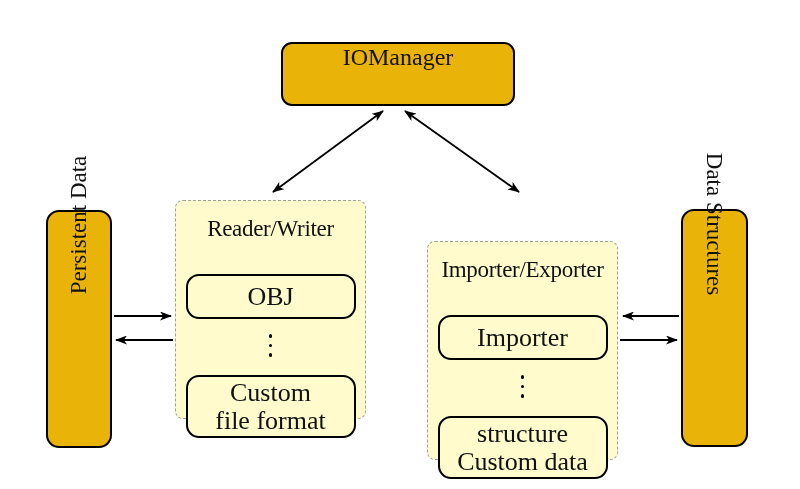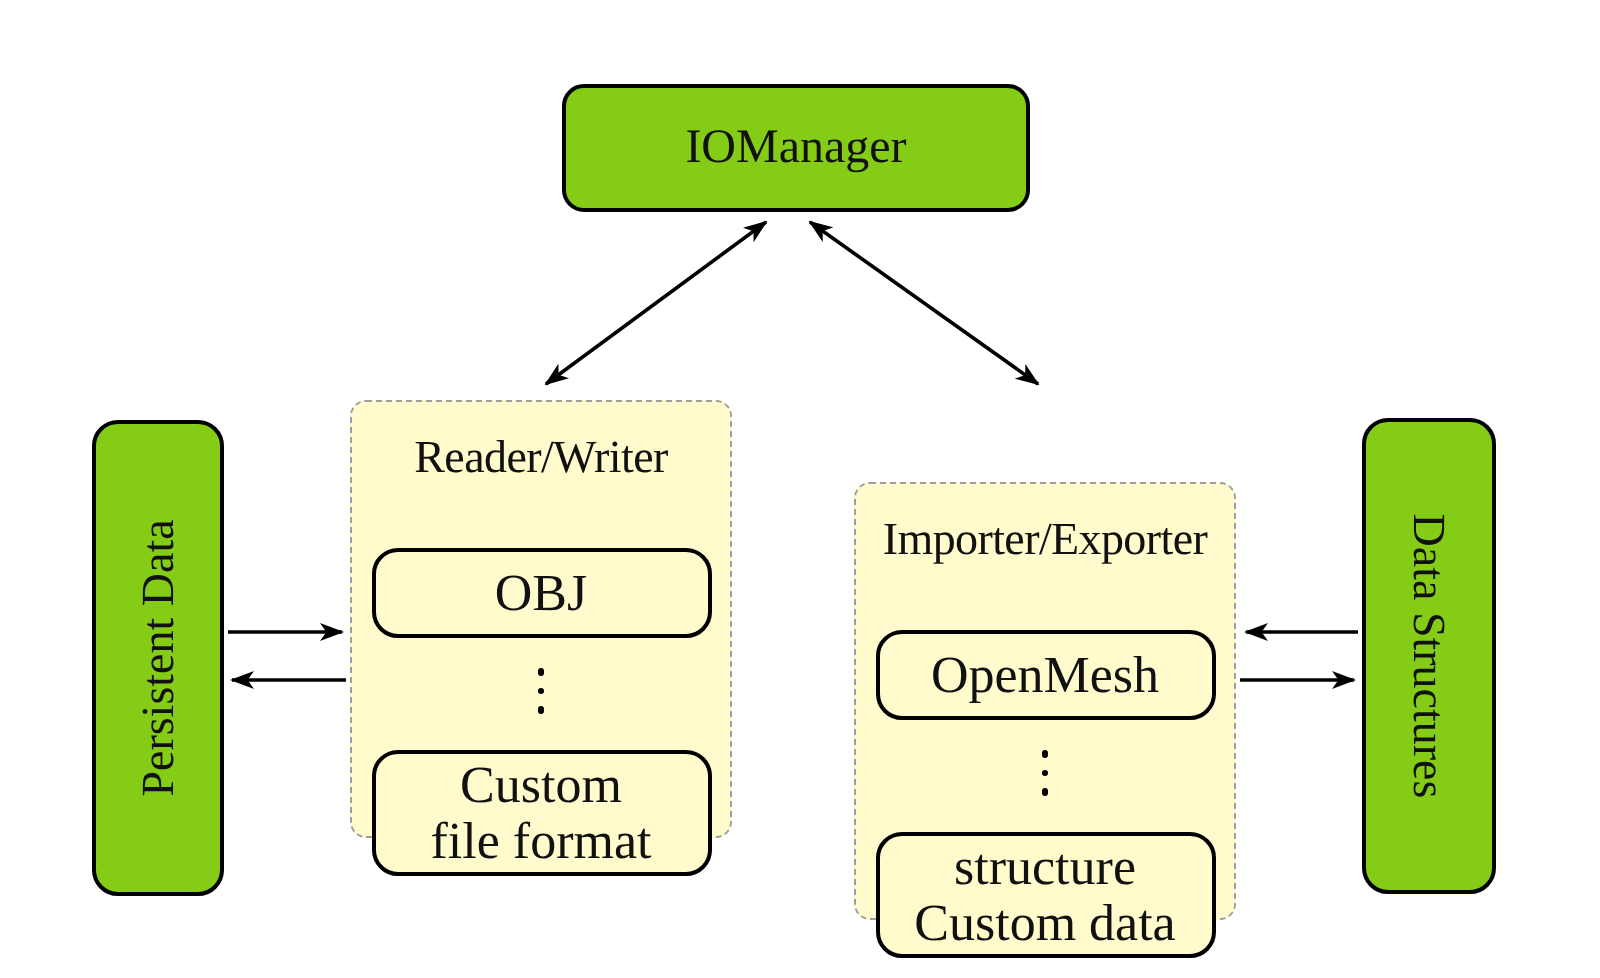--- a/index.html
+++ b/index.html
@@ -15,23 +15,23 @@
     background: #ffffff;
     overflow: hidden;
     color: #111111;
   }
 
   
   .node {
     position: absolute;
     border: 2.5px solid #000000;
     border-radius: 11px;
-    background: #84cc16;
+    background: #eab308;
     display: flex;
-    align-items: center;
+    align-items: flex-start;
     justify-content: center;
     box-sizing: border-box;
     font-size: 23px;
     white-space: nowrap;
   }
   .node-iomanager { left: 281px; top: 42px; width: 234px; height: 64px; font-size: 24px; }
   .node-side { border-radius: 13px; }
   .node-persistent { left: 46px; top: 210px; width: 66px; height: 238px; }
   .node-datastructures { left: 681px; top: 209px; width: 67px; height: 238px; }
 
@@ -135,21 +135,21 @@
     </div>
     <div class="inner-box inner-bottom">
       <span>Custom</span>
       <span>file format</span>
     </div>
   </div>
 
   <div class="group group-right">
     <div class="group-title">Importer/Exporter</div>
     <div class="inner-box inner-top">
-      <span>OpenMesh</span>
+      <span>Importer</span>
     </div>
     <div class="vdots">
       <i></i>
         <i></i>
         <i></i>
     </div>
     <div class="inner-box inner-bottom">
       <span>structure</span>
       <span>Custom data</span>
     </div>

